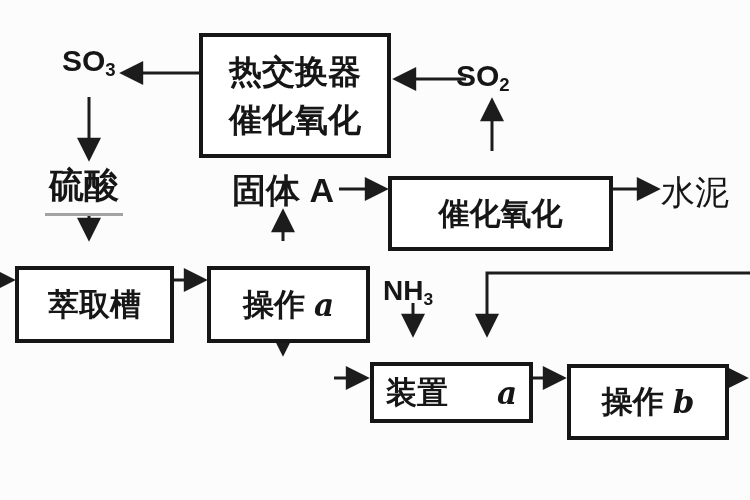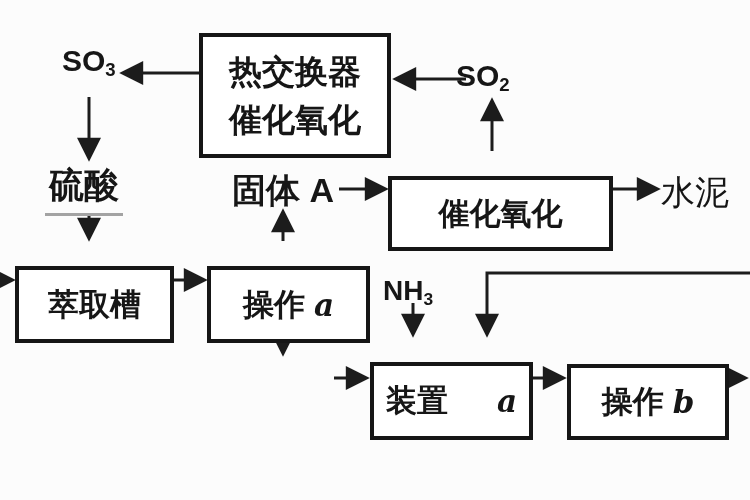--- a/index.html
+++ b/index.html
@@ -9,21 +9,21 @@
   #arrow-layer{position:absolute;left:0;top:0;width:750px;height:500px;pointer-events:none;}
 
   .box{position:absolute;box-sizing:border-box;background:#ffffff;border:4px solid #161616;
        display:flex;align-items:center;justify-content:center;font-weight:700;
        text-align:center;white-space:nowrap;margin-top:24px;}
   #box-heat{left:199px;top:9px;width:192px;height:125px;flex-direction:column;
             font-size:33px;line-height:1.45;}
   #box-series{left:388px;top:152px;width:225px;height:75px;font-size:31px;}
   #box-extract{left:15px;top:242px;width:159px;height:77px;font-size:31px;}
   #box-op-a{left:207px;top:242px;width:163px;height:77px;font-size:31px;}
-  #box-dev-a{left:370px;top:338px;width:163px;height:78px;font-size:31px;gap:40px;}
+  #box-dev-a{left:370px;top:338px;width:163px;height:61px;font-size:31px;gap:40px;}
   #box-op-b{left:567px;top:340px;width:162px;height:76px;font-size:31px;}
 
   .chem{position:absolute;font-weight:600;white-space:nowrap;}
   .sub{font-size:0.62em;vertical-align:-0.28em;letter-spacing:0;}
   .var{font-style:italic;font-family:"DejaVu Serif", serif;margin-left:9px;font-weight:600;}
 
   #lbl-so3{left:62px;top:44px;font-size:30px;}
   #lbl-so2{left:456px;top:59px;font-size:30px;}
   #lbl-sulf{left:45px;top:162px;font-size:35px;font-weight:700;
             border-bottom:3px solid #a3a3a3;padding:0 4px 4px 4px;}

